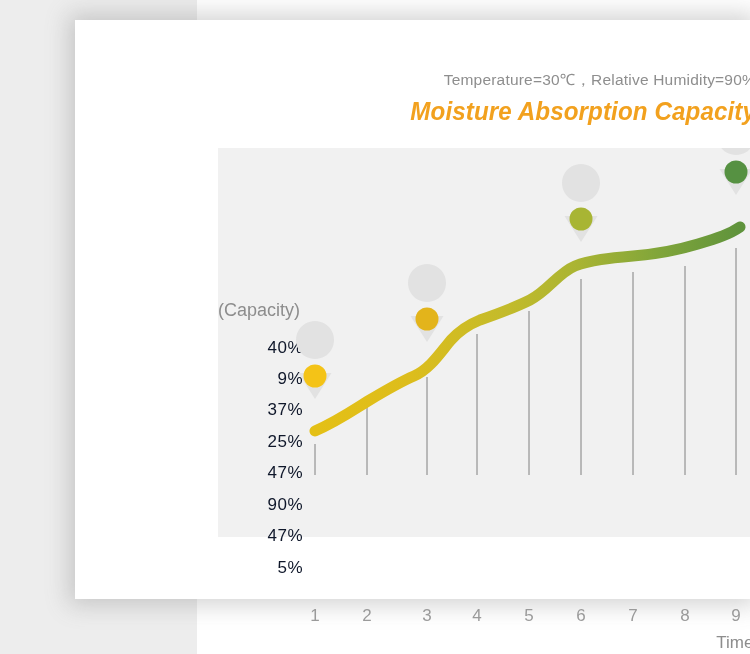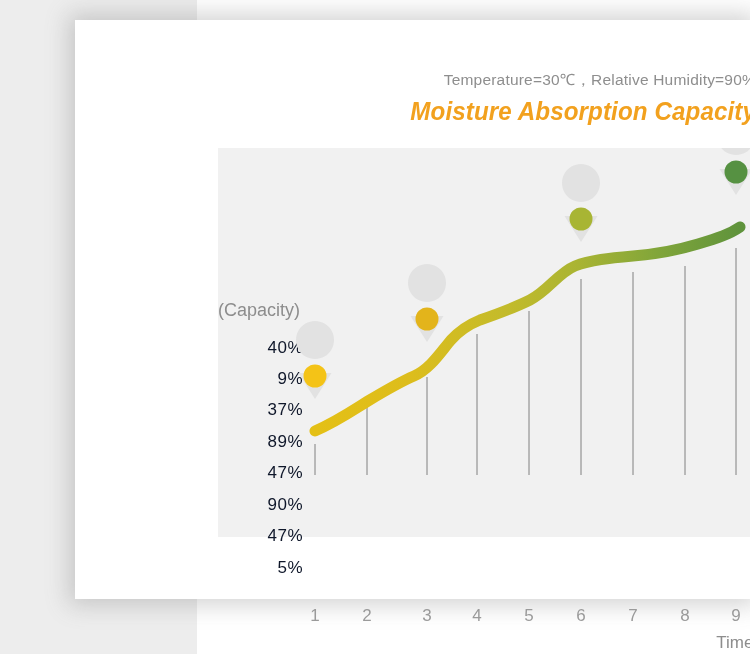--- a/index.html
+++ b/index.html
@@ -85,21 +85,21 @@
 
     <div class="maintitle">Moisture Absorption Capacity</div>
 
     <div class="chart-panel">
 
       <div class="cap-label">(Capacity)</div>
 
       <div class="ylab" style="top:190px">40%</div>
       <div class="ylab" style="top:221px">9%</div>
       <div class="ylab" style="top:252px">37%</div>
-      <div class="ylab" style="top:284px">89%</div>
+      <div class="ylab" style="top:284px">25%</div>
       <div class="ylab" style="top:315px">47%</div>
       <div class="ylab" style="top:347px">90%</div>
       <div class="ylab" style="top:378px">47%</div>
       <div class="ylab" style="top:410px">5%</div>
 
       <div class="xlab" style="left:82px">1</div>
       <div class="xlab" style="left:134px">2</div>
       <div class="xlab" style="left:194px">3</div>
       <div class="xlab" style="left:244px">4</div>
       <div class="xlab" style="left:296px">5</div>

